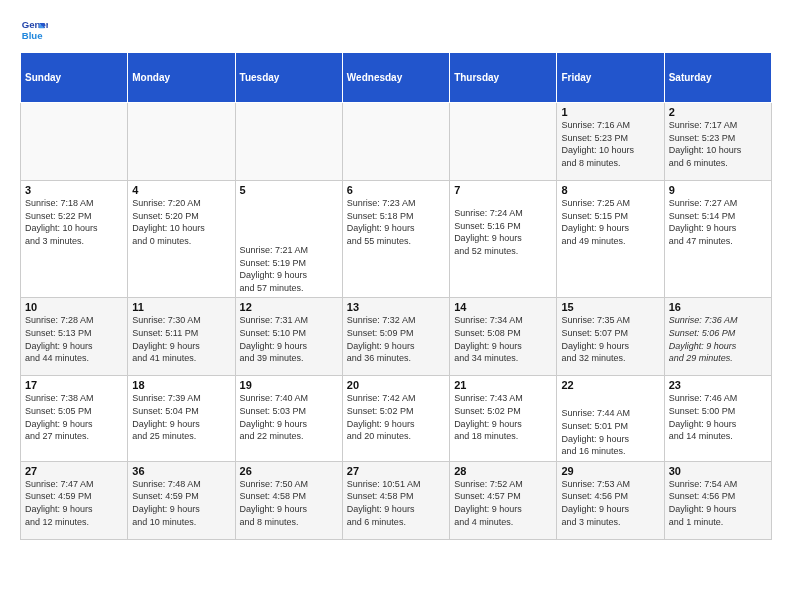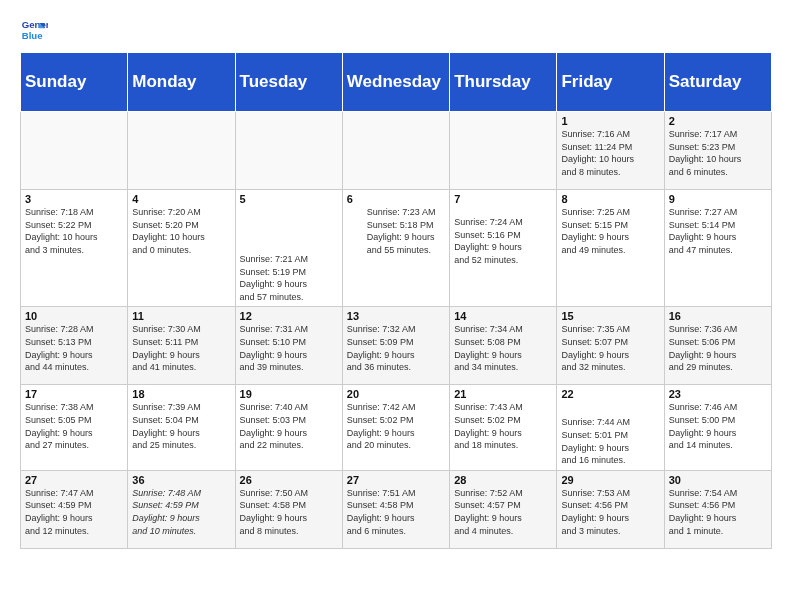--- a/index.html
+++ b/index.html
@@ -43,21 +43,21 @@
       color: #444;
     }
     .calendar {
       width: 100%;
       border-collapse: collapse;
       table-layout: fixed;
     }
     .calendar thead tr th {
       background: #2255cc;
       color: #fff;
-      font-size: 17px;
+      font-size: 10px;
       font-weight: bold;
       padding: 19px 4px;
       text-align: left;
       border: 1px solid #fff;
     }
     .calendar tbody tr td {
       border: 1px solid #ccc;
       vertical-align: top;
       padding: 3px 4px;
       font-size: 9.5px;
@@ -120,21 +120,21 @@
     <tbody id="calendar-body">
     <tr>
           <td class="empty"></td>
           <td class="empty"></td>
           <td class="empty"></td>
           <td class="empty"></td>
           <td class="empty"></td>
           <td>
             <span class="day-number">1</span>
             <div class="day-detail" style="white-space: pre-line;">Sunrise: 7:16 AM
-Sunset: 11:24 PM
+Sunset: 5:23 PM
 Daylight: 10 hours
 and 8 minutes.</div>
           </td>
           <td>
             <span class="day-number">2</span>
             <div class="day-detail" style="white-space: pre-line;">Sunrise: 7:17 AM
 Sunset: 5:23 PM
 Daylight: 10 hours
 and 6 minutes.</div>
           </td>
@@ -156,21 +156,21 @@
           </td>
           <td>
             <span class="day-number">5</span>
             <div class="day-detail" style="white-space: pre-line; margin-top: 48px;">Sunrise: 7:21 AM
 Sunset: 5:19 PM
 Daylight: 9 hours
 and 57 minutes.</div>
           </td>
           <td>
             <span class="day-number">6</span>
-            <div class="day-detail" style="white-space: pre-line; margin-left: 20px;">Sunrise: 7:23 AM
+            <div class="day-detail" style="white-space: pre-line;">Sunrise: 7:23 AM
 Sunset: 5:18 PM
 Daylight: 9 hours
 and 55 minutes.</div>
           </td>
           <td>
             <span class="day-number">7</span>
             <div class="day-detail" style="white-space: pre-line; margin-top: 11px;">Sunrise: 7:24 AM
 Sunset: 5:16 PM
 Daylight: 9 hours
 and 52 minutes.</div>
@@ -228,21 +228,21 @@
           </td>
           <td>
             <span class="day-number">15</span>
             <div class="day-detail" style="white-space: pre-line;">Sunrise: 7:35 AM
 Sunset: 5:07 PM
 Daylight: 9 hours
 and 32 minutes.</div>
           </td>
           <td>
             <span class="day-number">16</span>
-            <div class="day-detail" style="white-space: pre-line;">Sunrise: 7:36 AM
+            <div class="day-detail" style="white-space: pre-line; font-style: italic;">Sunrise: 7:36 AM
 Sunset: 5:06 PM
 Daylight: 9 hours
 and 29 minutes.</div>
           </td>
         </tr>
         <tr>
           <td>
             <span class="day-number">17</span>
             <div class="day-detail" style="white-space: pre-line;">Sunrise: 7:38 AM
 Sunset: 5:05 PM
@@ -295,35 +295,35 @@
         <tr>
           <td>
             <span class="day-number">27</span>
             <div class="day-detail" style="white-space: pre-line;">Sunrise: 7:47 AM
 Sunset: 4:59 PM
 Daylight: 9 hours
 and 12 minutes.</div>
           </td>
           <td>
             <span class="day-number">36</span>
-            <div class="day-detail" style="white-space: pre-line; font-style: italic;">Sunrise: 7:48 AM
+            <div class="day-detail" style="white-space: pre-line;">Sunrise: 7:48 AM
 Sunset: 4:59 PM
 Daylight: 9 hours
 and 10 minutes.</div>
           </td>
           <td>
             <span class="day-number">26</span>
             <div class="day-detail" style="white-space: pre-line;">Sunrise: 7:50 AM
 Sunset: 4:58 PM
 Daylight: 9 hours
 and 8 minutes.</div>
           </td>
           <td>
             <span class="day-number">27</span>
-            <div class="day-detail" style="white-space: pre-line;">Sunrise: 7:51 AM
+            <div class="day-detail" style="white-space: pre-line;">Sunrise: 10:51 AM
 Sunset: 4:58 PM
 Daylight: 9 hours
 and 6 minutes.</div>
           </td>
           <td>
             <span class="day-number">28</span>
             <div class="day-detail" style="white-space: pre-line;">Sunrise: 7:52 AM
 Sunset: 4:57 PM
 Daylight: 9 hours
 and 4 minutes.</div>

